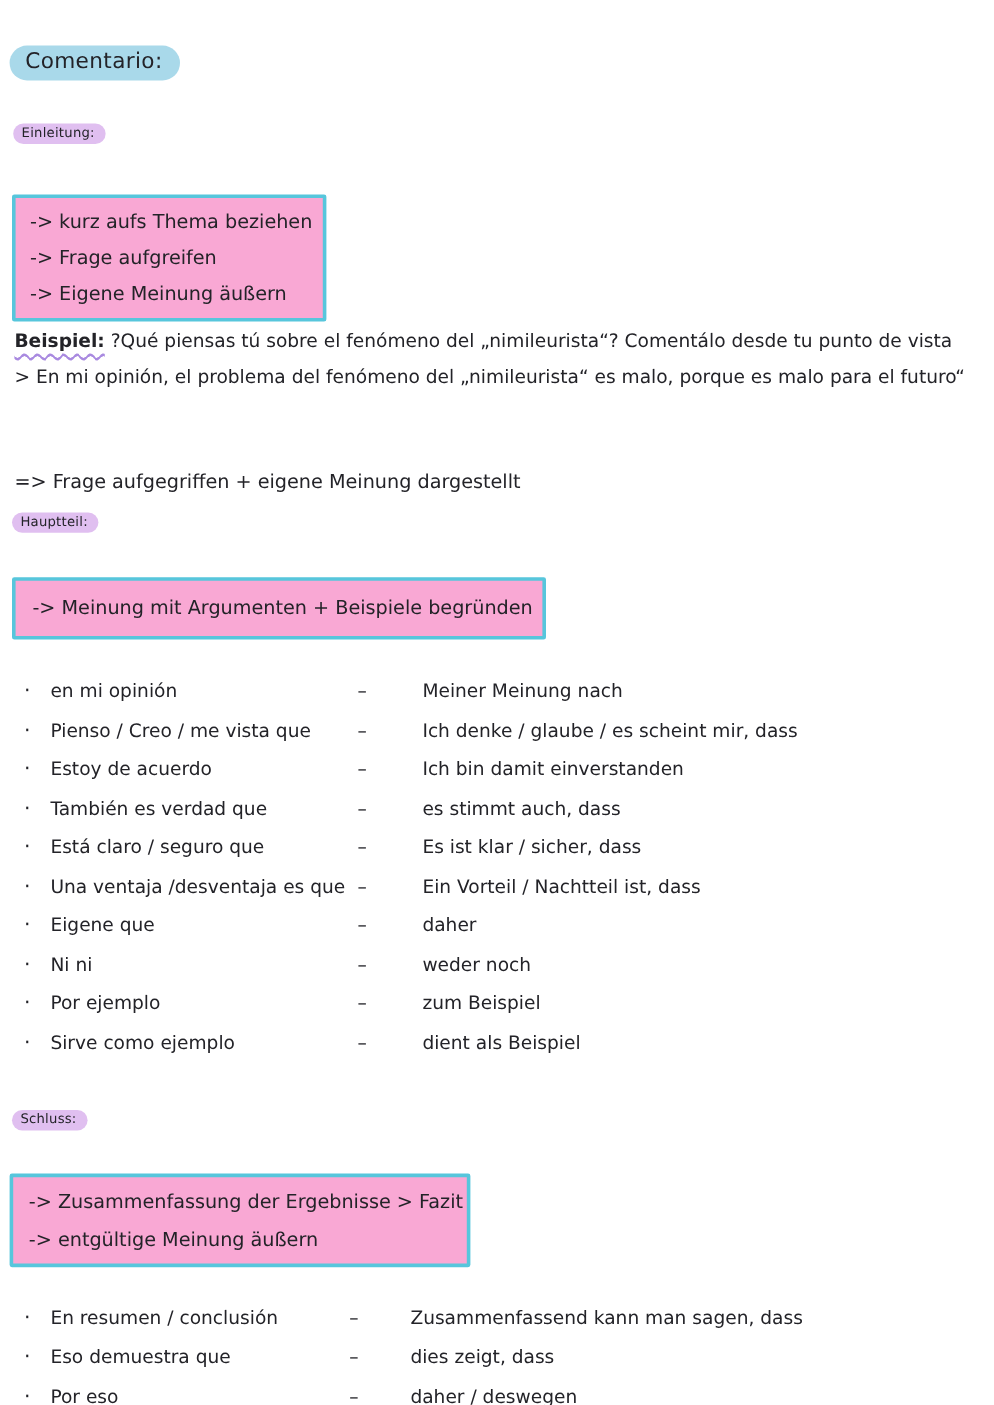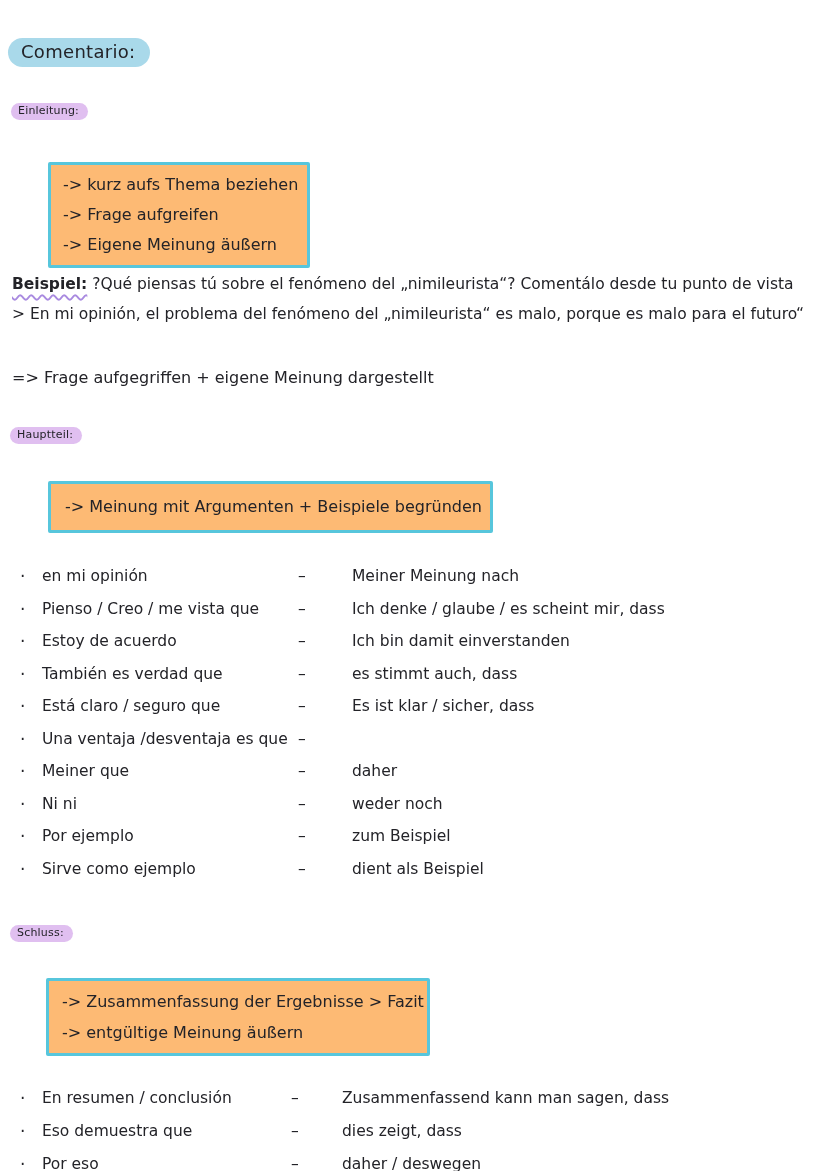--- a/index.html
+++ b/index.html
@@ -25,23 +25,22 @@
     font-size:18px;letter-spacing:.3px;
   }
   .pill-purple{
     display:inline-block;background:var(--purple-hl);
     border-radius:10px;padding:1px 9px 3px 7px;
     font-size:11px;letter-spacing:.2px;
   }
   .note-box{
     border:3px solid var(--teal);
     border-radius:2px;
-    background:#fdba74;
+    background:#f9a8d4;
     padding:5px 12px;
-    margin-left:38px;
   }
   .note-box .line{line-height:30px;font-size:16px;white-space:nowrap;}
   .beispiel{line-height:30px;font-size:15.5px;white-space:nowrap;}
   .wavy{
     text-decoration-line:underline;
     text-decoration-style:wavy;
     text-decoration-color:var(--wavy);
     text-decoration-thickness:2px;
     text-underline-offset:5px;
     font-weight:bold;
@@ -72,21 +71,21 @@
   <div class="abs note-box" style="left:10px;top:162px;width:262px;">
     <div class="line">-&gt; kurz aufs Thema beziehen</div>
     <div class="line">-&gt; Frage aufgreifen</div>
     <div class="line">-&gt; Eigene Meinung äußern</div>
   </div>
 
   <div class="abs beispiel" style="left:12px;top:269px;"><span class="wavy">Beispiel:</span><span> ?Qué piensas tú sobre el fenómeno del „nimileurista“? Comentálo desde tu punto de vista</span></div>
 
   <div class="abs beispiel" style="left:12px;top:299px;">&gt; En mi opinión, el problema del fenómeno del „nimileurista“ es malo, porque es malo para el futuro“</div>
 
-  <div class="abs plain" style="left:12px;top:368px;">=&gt; Frage aufgegriffen + eigene Meinung dargestellt</div>
+  <div class="abs plain" style="left:12px;top:392px;">=&gt; Frage aufgegriffen + eigene Meinung dargestellt</div>
 
   <span class="abs pill-purple" style="left:10px;top:427px;">Hauptteil:</span>
 
   <div class="abs note-box" style="left:10px;top:481px;width:445px;padding:9px 14px;">
     <div class="line" style="line-height:28px;">-&gt; Meinung mit Argumenten + Beispiele begründen</div>
   </div>
 
   <div class="abs vocab" style="left:12px;top:560px;width:804px;">
     <div class="vrow">
       <span class="bullet">·</span>
@@ -115,24 +114,25 @@
     <div class="vrow">
       <span class="bullet">·</span>
       <span>Está claro / seguro que</span>
       <span class="dash">–</span>
       <span>Es ist klar / sicher, dass</span>
     </div>
     <div class="vrow">
       <span class="bullet">·</span>
       <span>Una ventaja /desventaja es que</span>
       <span class="dash">–</span>
+      <span>Ein Vorteil / Nachtteil ist, dass</span>
     </div>
     <div class="vrow">
       <span class="bullet">·</span>
-      <span>Meiner que</span>
+      <span>Eigene que</span>
       <span class="dash">–</span>
       <span>daher</span>
     </div>
     <div class="vrow">
       <span class="bullet">·</span>
       <span>Ni ni</span>
       <span class="dash">–</span>
       <span>weder noch</span>
     </div>
     <div class="vrow">

